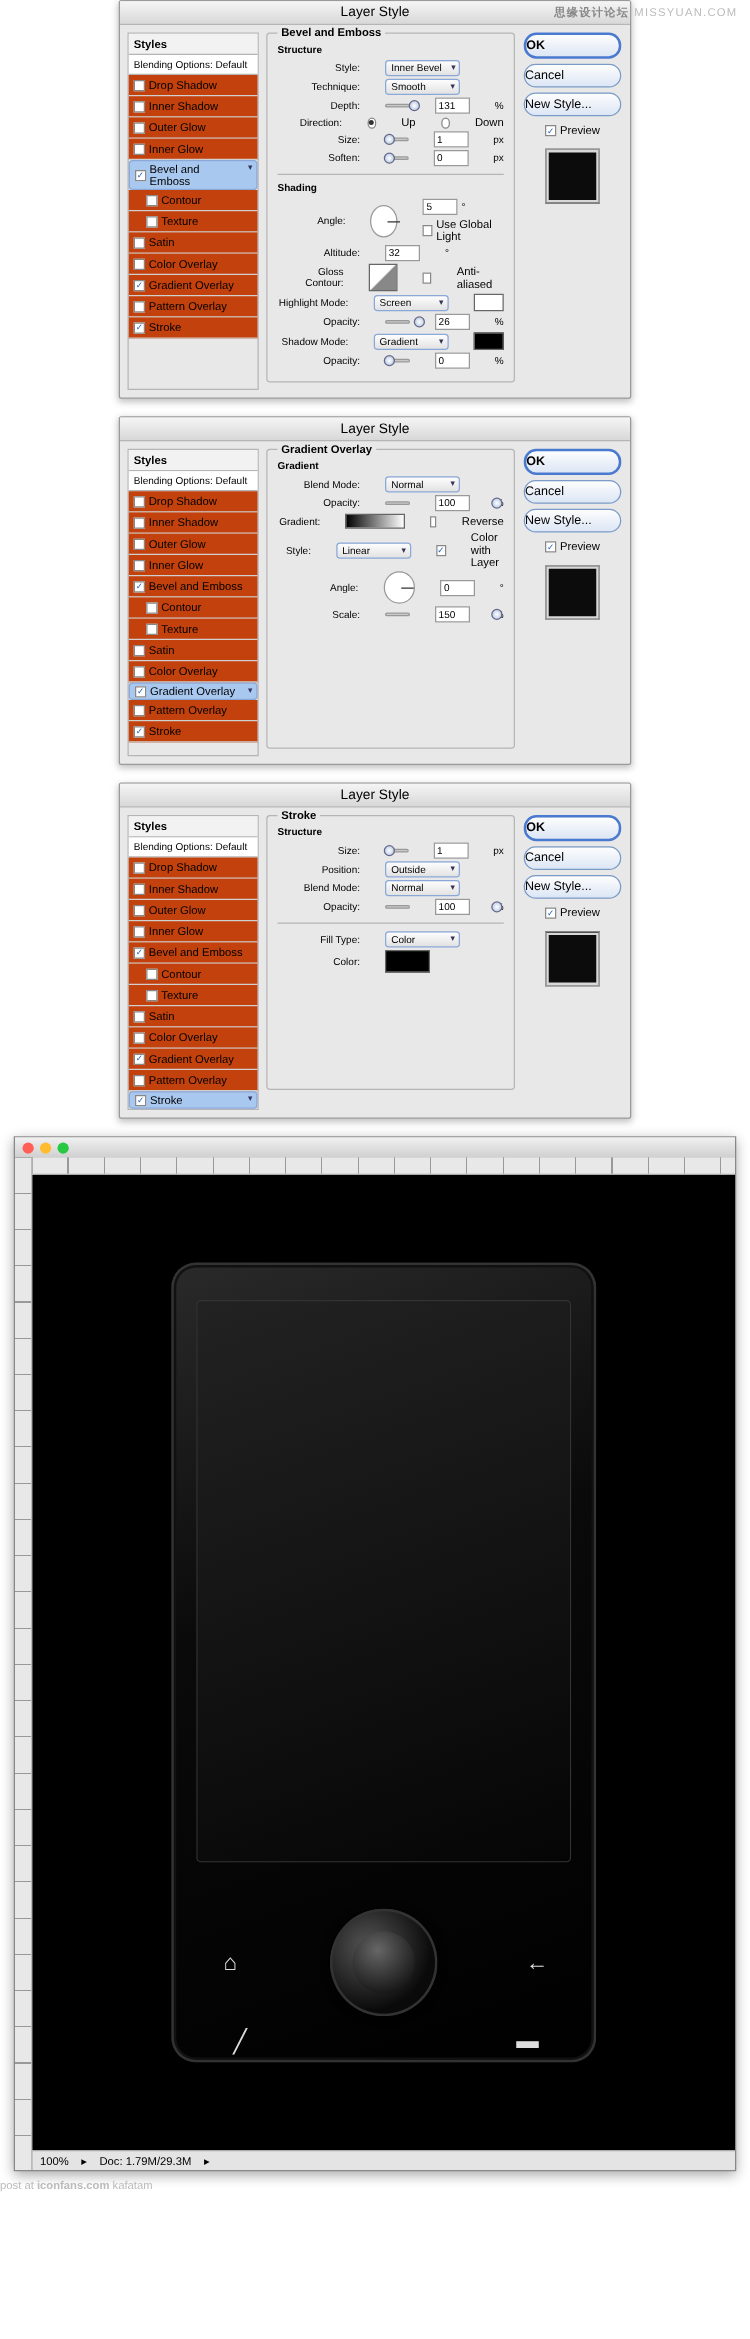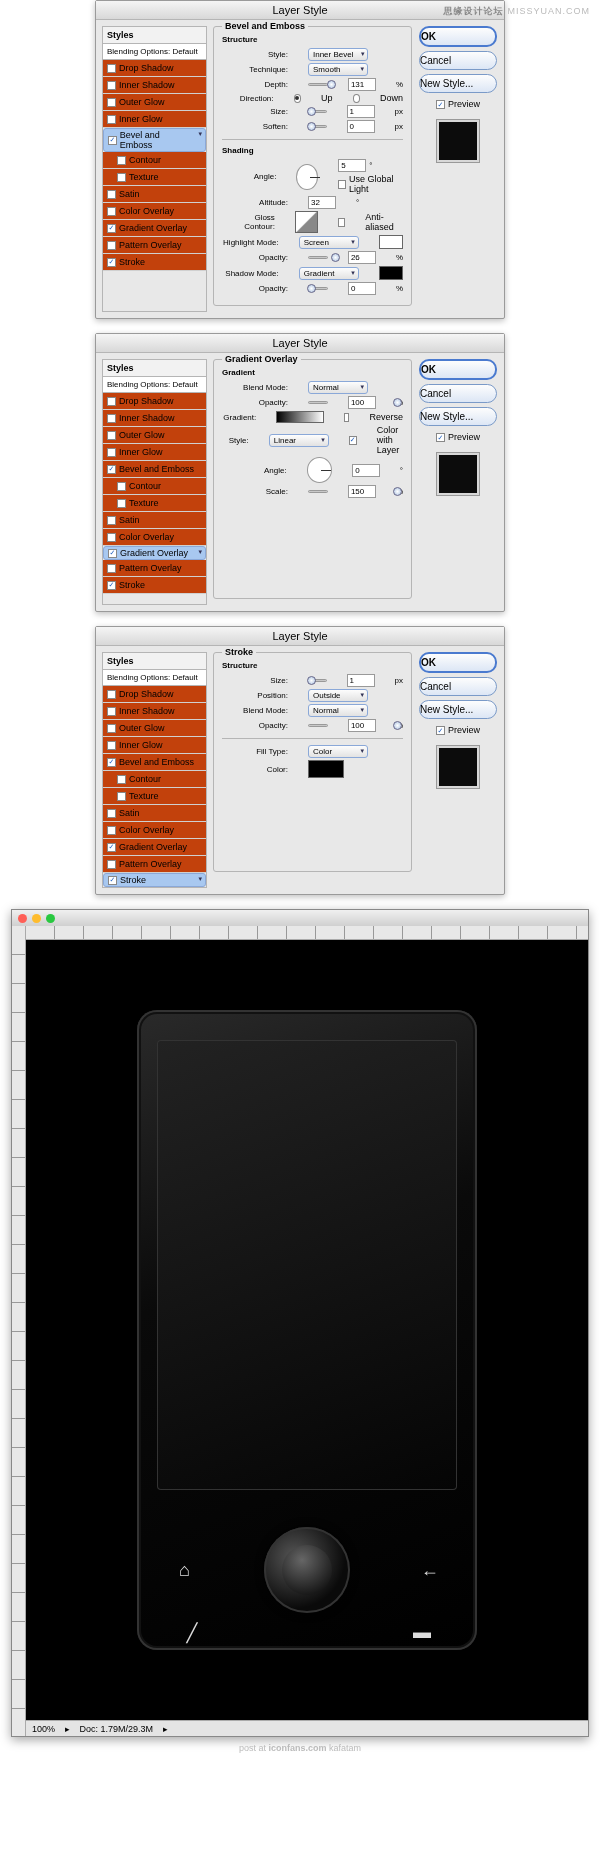--- a/index.html
+++ b/index.html
@@ -50,21 +50,21 @@
 .ruler-h{height:14px;background:#e8e8e8;border-bottom:1px solid #aaa;background-image:repeating-linear-gradient(90deg,#e8e8e8 0,#e8e8e8 28px,#999 28px,#999 29px)}
 .canvas{background:#000;height:780px;position:relative;display:flex;align-items:center;justify-content:center}
 .phone{width:340px;height:640px;border-radius:20px;background:linear-gradient(160deg,#2a2a2a,#0a0a0a 40%,#000);box-shadow:inset 0 0 0 2px #333,inset 0 0 0 4px #111,0 0 20px #000;position:relative}
 .screen{position:absolute;top:30px;left:20px;right:20px;height:450px;border-radius:4px;background:linear-gradient(160deg,#222,#050505);box-shadow:inset 0 0 0 1px #333}
 .btnarea{position:absolute;bottom:20px;left:0;right:0;height:120px;display:flex;align-items:center;justify-content:space-around}
 .dial{width:86px;height:86px;border-radius:50%;background:radial-gradient(circle at 35% 35%,#555,#0a0a0a 65%);box-shadow:inset 0 0 0 2px #333,0 0 8px #000;position:relative}
 .dial::after{content:"";position:absolute;inset:18px;border-radius:50%;background:radial-gradient(circle at 40% 30%,#666,#000)}
 .ico{color:#ddd;font-size:18px;width:30px;text-align:center}
 .row-ico{position:absolute;bottom:6px;left:0;right:0;display:flex;justify-content:space-between;padding:0 40px}
 .ps-status{background:#e4e4e4;border-top:1px solid #aaa;height:16px;display:flex;align-items:center;gap:10px;padding:0 6px;font-size:9px}
-.footer-credit{text-align:center;color:#bbb;font-size:9px;padding:6px 12px}
+.footer-credit{color:#bbb;font-size:9px;padding:6px 0}
 hr.sep{border:none;border-top:1px solid #b5b5b5;margin:6px 0}
 </style>
 </head>
 <body>
 
 <div class="watermark"><b>思缘设计论坛</b>&nbsp;<span>MISSYUAN.COM</span></div>
 
 <div class="dialog">
   <div class="titlebar">Layer Style</div>
   <div class="body">

